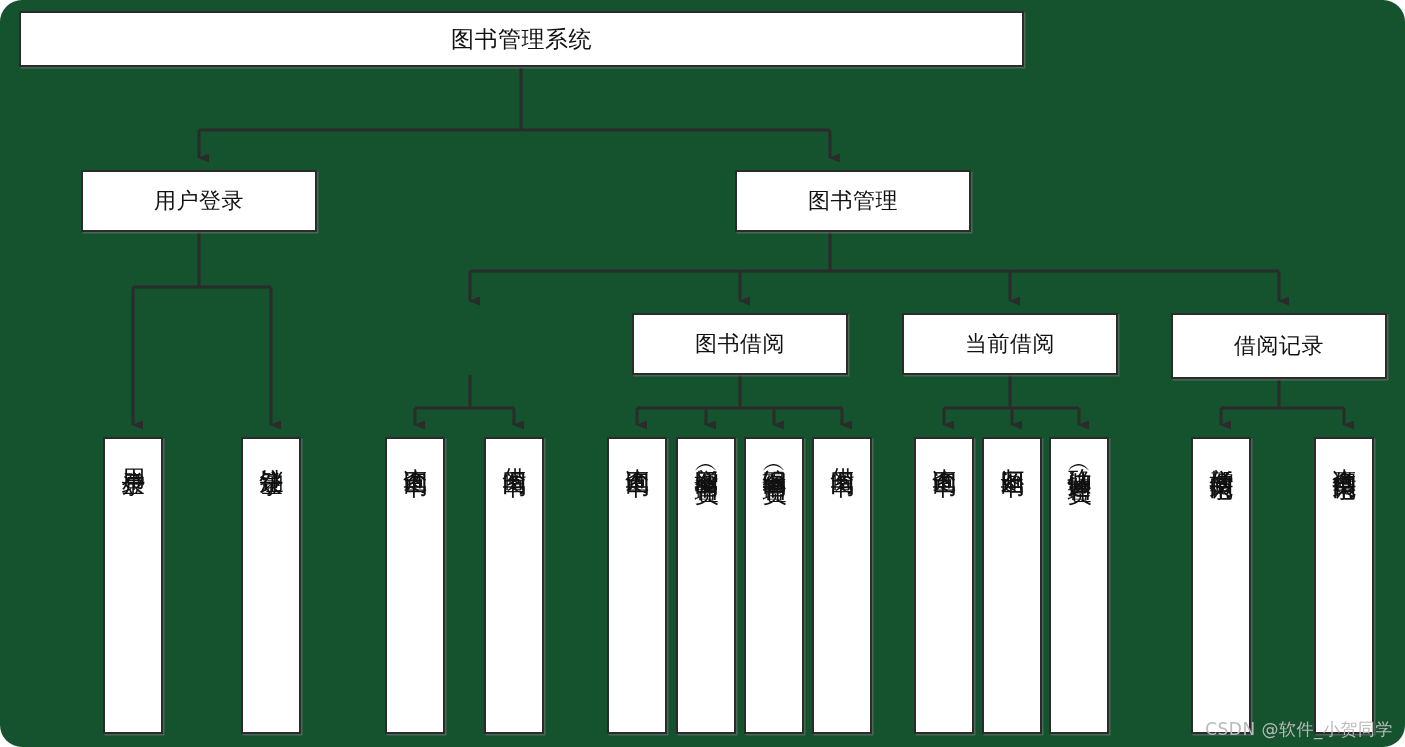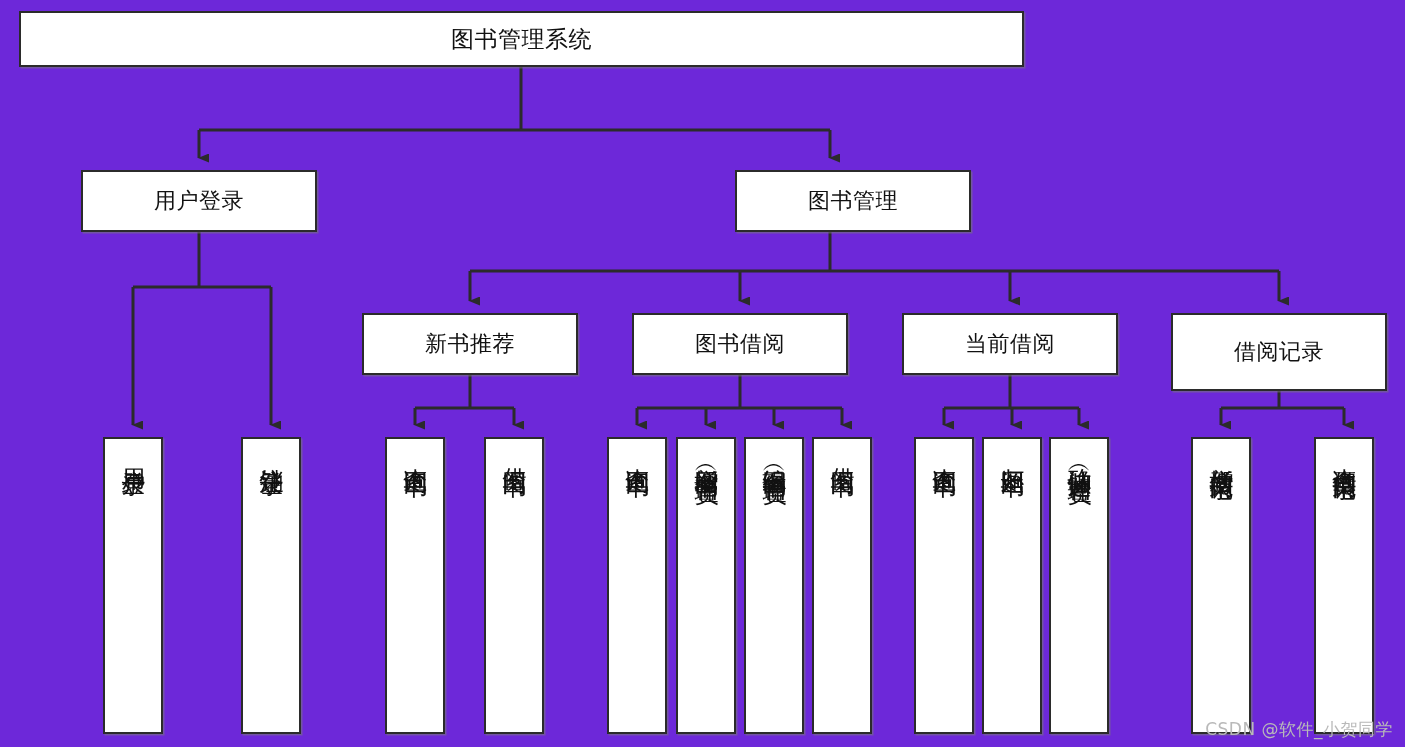--- a/index.html
+++ b/index.html
@@ -8,22 +8,23 @@
     padding: 0;
     background: #ffffff;
   }
   body {
     font-family: "DejaVu Sans", "Liberation Sans", sans-serif;
   }
   #diagram-canvas {
     position: relative;
     width: 1405px;
     height: 747px;
-    background: #6d28d9;
+    background: #14532d;
     overflow: hidden;
+    border-radius: 22px;
   }
   
   #connector-layer {
     position: absolute;
     left: 0;
     top: 0;
     width: 1405px;
     height: 747px;
     pointer-events: none;
   }
@@ -140,30 +141,27 @@
     <span class="node-label">图书管理系统</span>
   </div>
 
   <div class="node level1" style="left:81px; top:170px; width:236px; height:62px;">
     <span class="node-label">用户登录</span>
   </div>
   <div class="node level1" style="left:711px; top:170px; width:236px; height:62px;margin-left:24px;">
     <span class="node-label">图书管理</span>
   </div>
 
-  <div class="node level2" style="left:362px; top:313px; width:216px; height:62px;">
-    <span class="node-label">新书推荐</span>
-  </div>
   <div class="node level2" style="left:902px; top:313px; width:216px; height:62px;">
     <span class="node-label">当前借阅</span>
   </div>
   <div class="node level2" style="left:632px; top:313px; width:216px; height:62px;">
     <span class="node-label">图书借阅</span>
   </div>
-  <div class="node level2" style="left:1171px; top:313px; width:216px; height:78px;">
+  <div class="node level2" style="left:1171px; top:313px; width:216px; height:66px;">
     <span class="node-label">借阅记录</span>
   </div>
 
   <div class="node leaf" style="left:103px; top:437px; width:60px; height:297px;">
     <span class="node-label">用户登录</span>
   </div>
   <div class="node leaf" style="left:241px; top:437px; width:60px; height:297px;">
     <span class="node-label">注销登录</span>
   </div>
 

